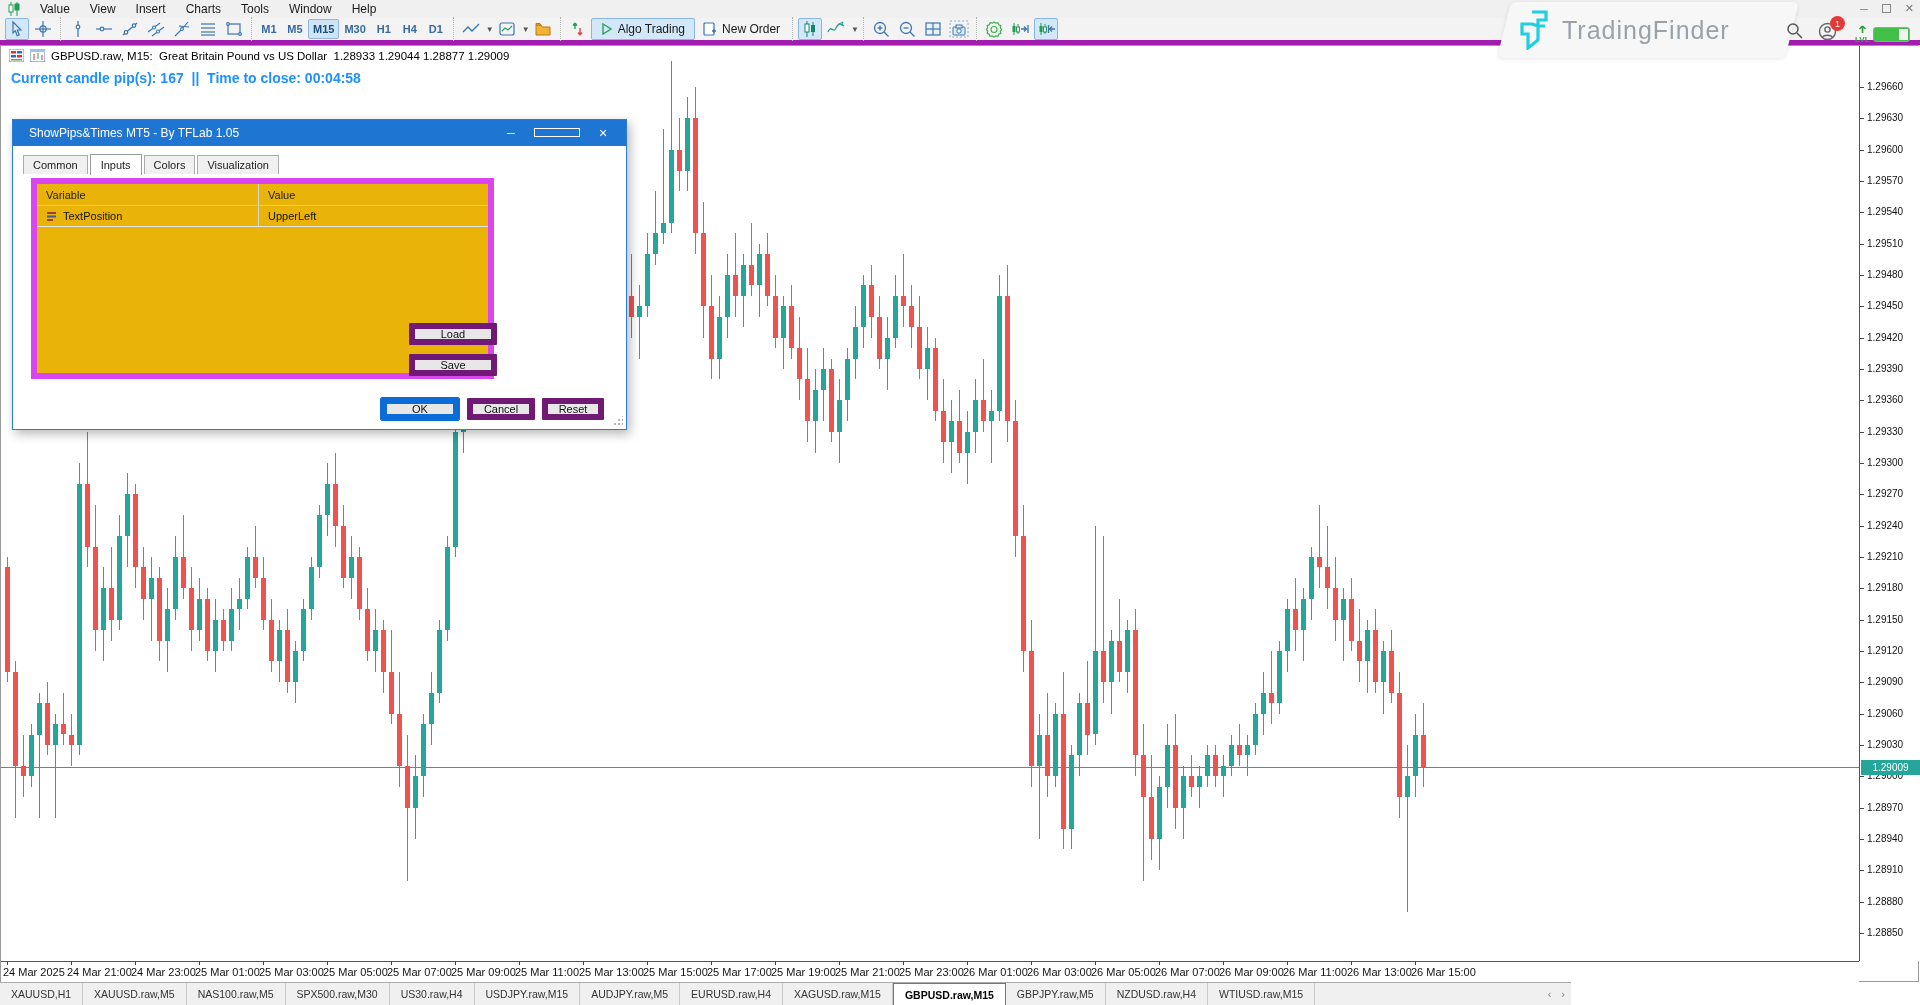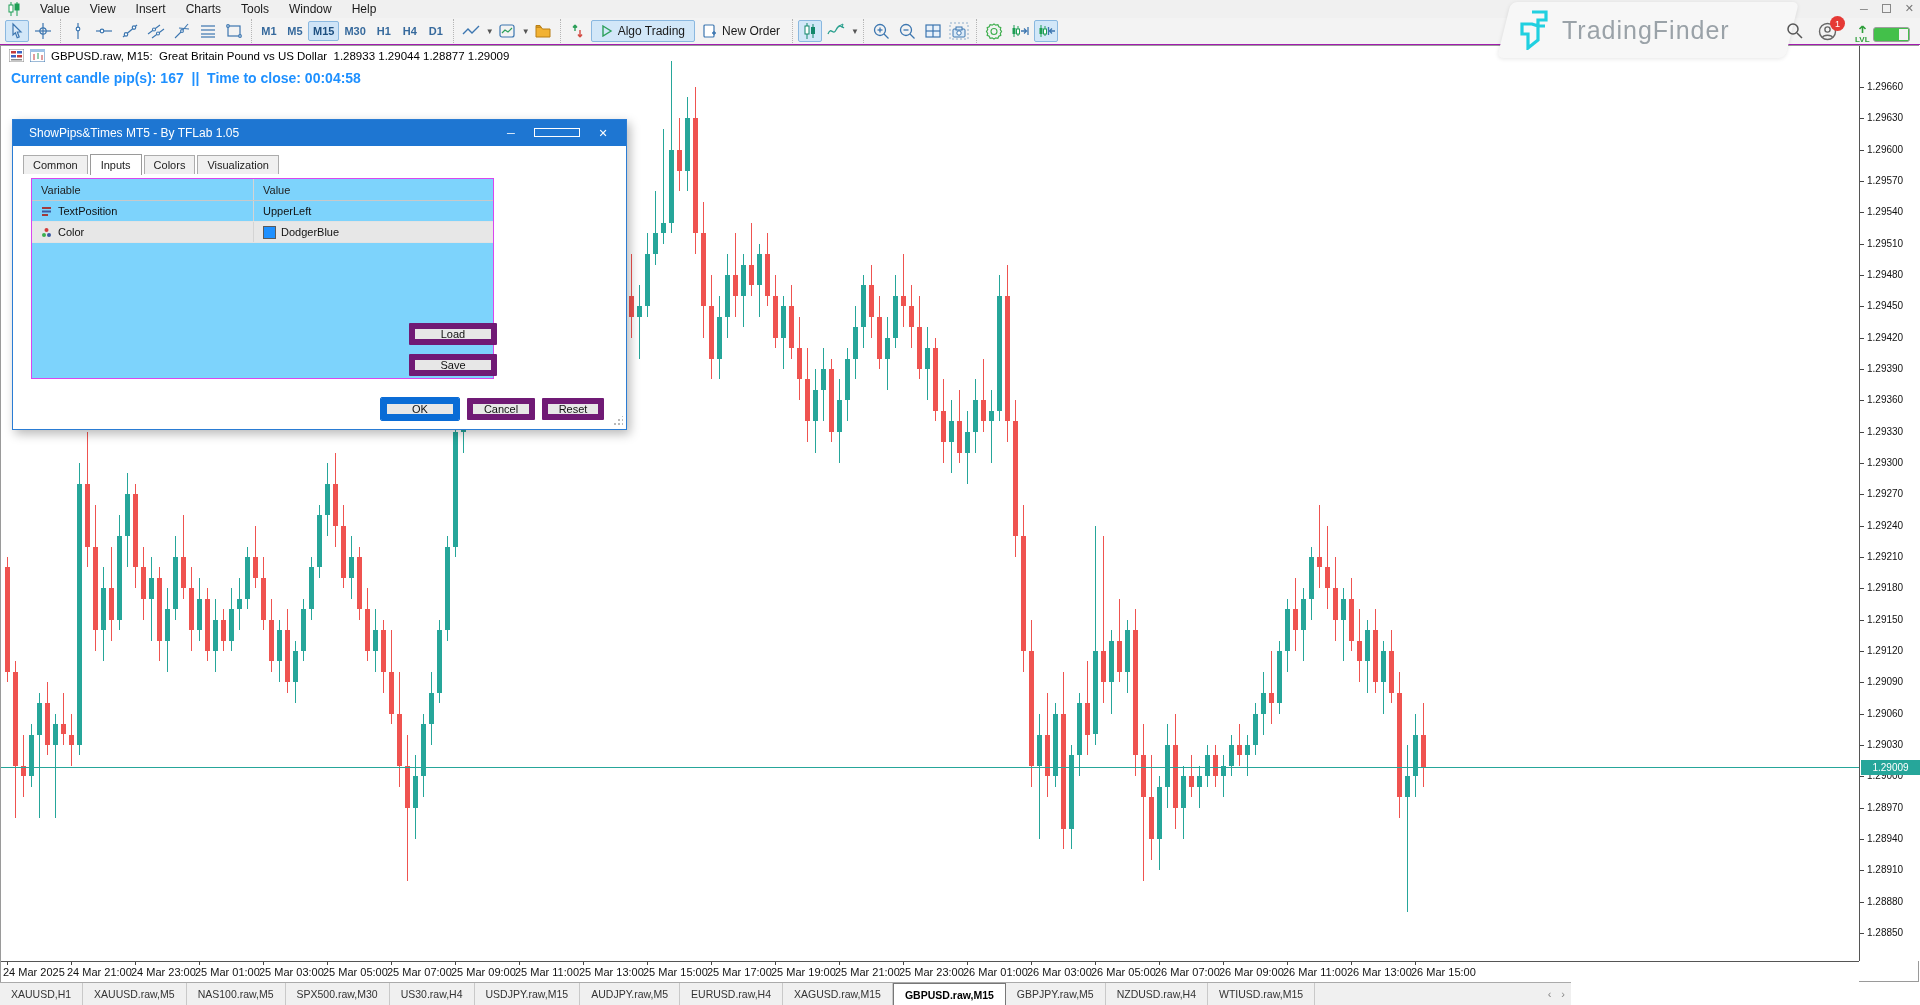--- a/index.html
+++ b/index.html
@@ -12,21 +12,21 @@
              background:#f0f0f0; display:flex; align-items:center; font-size:12px; color:#1a1a1a; }
   .appicon { width:16px; height:14px; margin:0 8px 0 6px; }
   .menu-item { padding:1px 10px; cursor:default; }
   .win-controls { position:absolute; right:6px; top:2px; display:flex; gap:14px; color:#777;
                   font-size:11px; align-items:center; }
   .win-controls span { cursor:default; }
   .wc-box { display:inline-block; width:9px; height:9px; border:1px solid #888; }
 
   
   .toolbar { position:absolute; left:0; top:18px; width:1920px; height:27px; background:#f3f3f3;
-             border-bottom:1px solid #a21caf; display:flex; align-items:center; }
+             border-bottom:5px solid #a21caf; display:flex; align-items:center; }
   .tgroup { display:flex; align-items:center; height:24px; padding:0 4px; border-left:1px dotted #b5b5b5; }
   .tgroup.first { border-left:none; }
   .tbtn { width:24px; height:22px; display:flex; align-items:center; justify-content:center;
           border:1px solid transparent; border-radius:2px; margin:0 1px; }
   .tbtn.sel { background:#d2e7f8; border-color:#8ab8e0; }
   .tf { min-width:26px; height:20px; display:flex; align-items:center; justify-content:center;
         font-size:11px; font-weight:bold; color:#36699c; padding:0 4px; border:1px solid transparent; border-radius:2px; }
   .tf.sel { background:#cfe4f7; border-color:#8ab8e0; color:#1d4f80; }
   .caret { font-size:8px; color:#555; margin-left:2px; }
   .btn-algo { display:flex; align-items:center; gap:5px; height:22px; padding:0 9px;
@@ -69,21 +69,21 @@
   .dialog { position:absolute; left:12px; top:119px; width:615px; height:311px; background:#fff;
             border:1px solid #2a7cd4; box-shadow:3px 4px 10px rgba(0,0,0,.28); z-index:20; }
   .dlg-title { position:absolute; left:0; top:0; right:0; height:26px; background:#1e76d2; color:#fff;
                font-size:12px; display:flex; align-items:center; padding-left:16px; }
   .dlg-ctrls { position:absolute; right:0; top:0; height:26px; display:flex; align-items:center; color:#fff; }
   .dlg-ctrls span { width:46px; text-align:center; font-size:11px; }
   .dlg-box { display:inline-block; width:9px; height:9px; border:1px solid #fff; }
   .tabs { position:absolute; left:10px; top:33px; display:flex; align-items:flex-end; font-size:11px; color:#222; }
   .tab { padding:3px 9px; border:1px solid #acacac; border-bottom:none; background:#f0f0f0; margin-right:2px; }
   .tab.active { background:#fff; padding:4px 10px; position:relative; top:1px; border-color:#9a9a9a; }
-  .gridbox { position:absolute; left:18px; top:58px; width:463px; height:201px; border:1px solid #d946ef; background:#7dd3fc; font-size:11px; color:#111; }
+  .gridbox { position:absolute; left:18px; top:58px; width:463px; height:201px; border:6px solid #d946ef; background:#eab308; font-size:11px; color:#111; }
   .grow { display:flex; height:21px; align-items:center; border-bottom:1px solid #e3e3e3; }
   .grow.head { height:22px; border-bottom:1px solid #c9c9c9; color:#222; }
   .grow .c1 { width:222px; padding-left:9px; display:flex; align-items:center; gap:6px; border-right:1px solid #d4d4d4; height:100%; }
   .grow .c2 { flex:1; padding-left:9px; display:flex; align-items:center; gap:5px; height:100%; }
   .grow.selrow { background:#e7e7e7; }
   .swatch { width:13px; height:13px; background:#1e90ff; border:1px solid #5a5a5a; }
   .dbtn { position:absolute; width:88px; height:22px; background:#e7e7e7; border:6px solid #701a75;
           font-size:11px; color:#111; display:flex; align-items:center; justify-content:center; border-radius:1px; }
   .dbtn.ok { outline:1px solid #0a6cd6; border-color:#0a6cd6; }
   .grip { position:absolute; right:3px; bottom:3px; width:10px; height:10px;
@@ -1219,34 +1219,20 @@
               <rect x="1" y="1" width="9" height="2" fill="#a23b3b"></rect>
               <rect x="1" y="4.5" width="9" height="2" fill="#3b5aa2"></rect>
               <rect x="1" y="8" width="6" height="2" fill="#a23b3b"></rect>
             </svg>
           <span>TextPosition</span>
         </div>
         <div class="c2">
             <span>UpperLeft</span>
           </div>
       </div>
-      <div class="grow selrow">
-        <div class="c1">
-          <svg width="11" height="11" viewBox="0 0 11 11">
-              <circle cx="5.5" cy="3" r="2" fill="#d23b3b"></circle>
-              <circle cx="3" cy="8" r="2" fill="#3bae4e"></circle>
-              <circle cx="8" cy="8" r="2" fill="#3b5aa2"></circle>
-            </svg>
-          <span>Color</span>
-        </div>
-        <div class="c2">
-          <span class="swatch"></span>
-          <span>DodgerBlue</span>
-        </div>
-      </div>
     </div>
     <div class="dbtn" style="left:396px; top:203px;">Load</div>
     <div class="dbtn" style="left:396px; top:234px;">Save</div>
     <div class="dbtn ok" style="left:368px; top:278px; width:78px;">OK</div>
     <div class="dbtn" style="left:454px; top:278px; width:68px;">Cancel</div>
     <div class="dbtn" style="left:529px; top:278px; width:62px;">Reset</div>
     <div class="grip"></div>
   </div>
 
   <div class="bottombar" id="bottombar">

